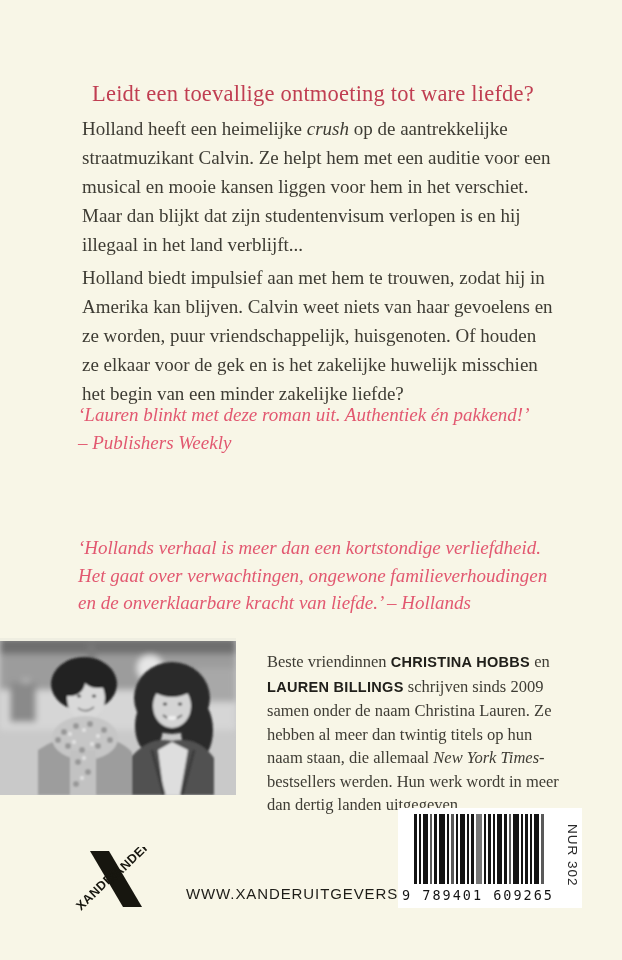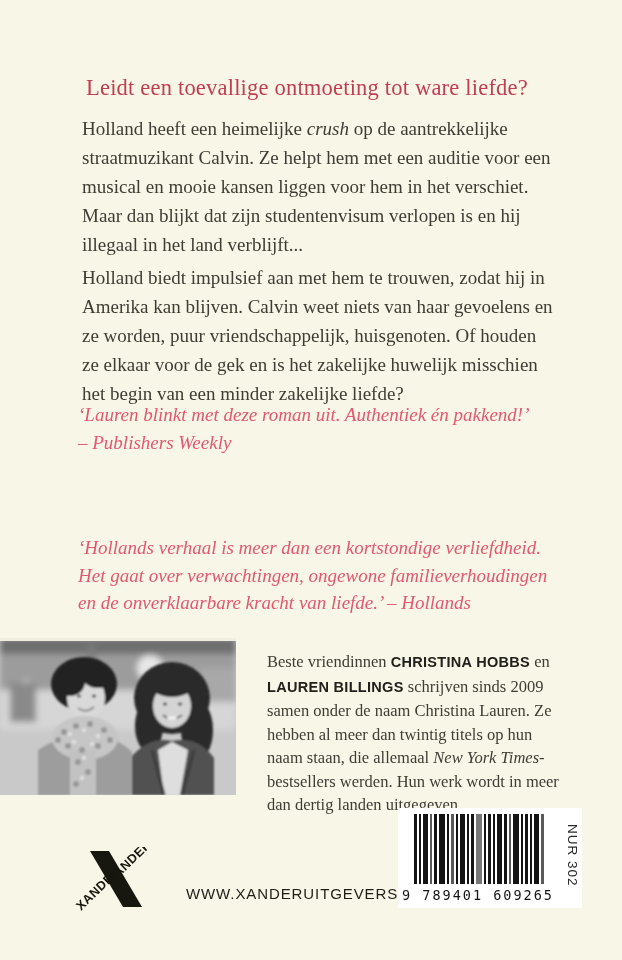--- a/index.html
+++ b/index.html
@@ -10,21 +10,21 @@
     --ink:#1b1a16;
   }
   html,body{margin:0;padding:0;background:#e9e7d8;}
   .page{
     position:relative;width:622px;height:960px;margin:0 auto;
     background:var(--background);
     font-family:"Liberation Serif",serif;
     overflow:hidden;
   }
   .headline{
-    position:absolute;left:78px;top:67px;width:486px;margin:8px;
+    position:absolute;left:78px;top:67px;width:486px;margin:14px;
     font-size:22.5px;font-weight:normal;color:var(--headline);
     letter-spacing:0.2px;
   }
   .body-par{
     position:absolute;left:78px;width:474px;margin:4px;
     font-size:19px;line-height:29px;color:var(--body-text);
   }
   .p1{top:110px}
   .p2{top:259px}
   .quote{

